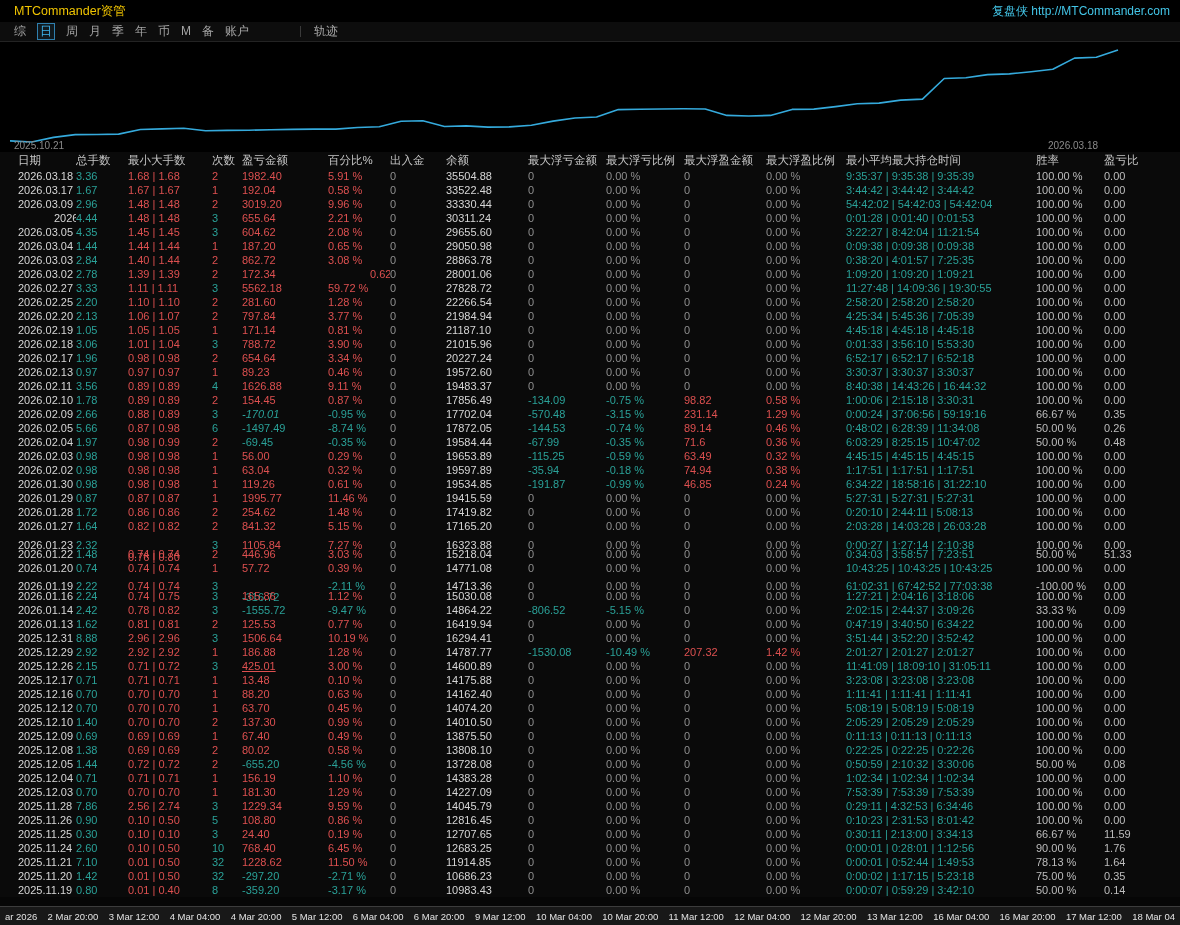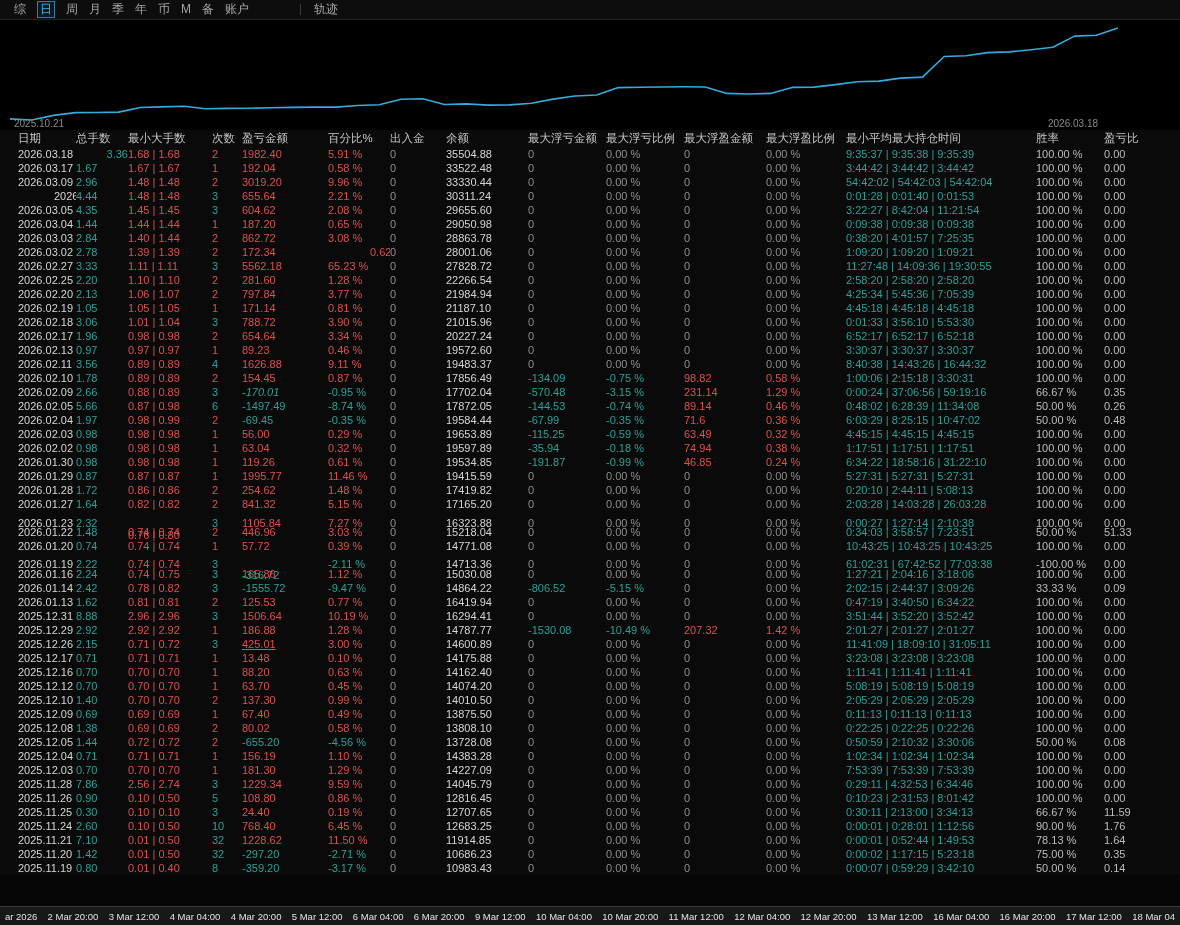--- a/index.html
+++ b/index.html
@@ -33,20 +33,24 @@
 
   .bottom-axis{position:absolute;left:0;right:0;bottom:0;height:18px;background:#181818;border-top:1px solid #3c3c3c;display:flex;align-items:center;justify-content:space-between;padding:0 5px;color:#e2e2e2;font-size:9.5px;}
   .bottom-axis span{white-space:nowrap;}
 </style>
 </head>
 <body>
 
 <div class="screen">
 
 
+  <div class="titlebar">
+    <span class="app-title">MTCommander资管</span>
+    <span class="site-link">复盘侠 http://MTCommander.com</span>
+  </div>
 
   <div class="menubar" id="menubar">
       <span class="menu-item">综</span>
       <span class="menu-item active">日</span>
       <span class="menu-item">周</span>
       <span class="menu-item">月</span>
       <span class="menu-item">季</span>
       <span class="menu-item">年</span>
       <span class="menu-item">币</span>
       <span class="menu-item">M</span>
@@ -77,21 +81,21 @@
       <span>最大浮亏比例</span>
       <span>最大浮盈金额</span>
       <span>最大浮盈比例</span>
       <span>最小平均最大持仓时间</span>
       <span>胜率</span>
       <span>盈亏比</span>
     </div>
   <div class="table-body" id="tbody">
       <div class="trow">
         <span style="color: rgb(214, 214, 214);">2026.03.18</span>
-        <span style="color: rgb(42, 161, 152); text-align: right;">3.36</span>
+        <span style="color: rgb(42, 161, 152);">3.36</span>
         <span style="color: rgb(221, 80, 80);">1.68 | 1.68</span>
         <span style="color: rgb(221, 80, 80);">2</span>
         <span style="color: rgb(221, 80, 80);">1982.40</span>
         <span style="color: rgb(221, 80, 80);">5.91 %</span>
         <span style="color: rgb(143, 143, 143);">0</span>
         <span style="color: rgb(214, 214, 214);">35504.88</span>
         <span style="color: rgb(143, 143, 143);">0</span>
         <span style="color: rgb(143, 143, 143);">0.00 %</span>
         <span style="color: rgb(143, 143, 143);">0</span>
         <span style="color: rgb(143, 143, 143);">0.00 %</span>
@@ -217,21 +221,21 @@
         <span style="color: rgb(42, 161, 152);">1:09:20 | 1:09:20 | 1:09:21</span>
         <span style="color: rgb(189, 189, 189);">100.00 %</span>
         <span style="color: rgb(189, 189, 189);">0.00</span>
       </div>
       <div class="trow">
         <span style="color: rgb(214, 214, 214);">2026.02.27</span>
         <span style="color: rgb(42, 161, 152);">3.33</span>
         <span style="color: rgb(221, 80, 80);">1.11 | 1.11</span>
         <span style="color: rgb(42, 161, 152);">3</span>
         <span style="color: rgb(221, 80, 80);">5562.18</span>
-        <span style="color: rgb(221, 80, 80);">65.23 %</span>
+        <span style="color: rgb(221, 80, 80);">59.72 %</span>
         <span style="color: rgb(143, 143, 143);">0</span>
         <span style="color: rgb(214, 214, 214);">27828.72</span>
         <span style="color: rgb(143, 143, 143);">0</span>
         <span style="color: rgb(143, 143, 143);">0.00 %</span>
         <span style="color: rgb(143, 143, 143);">0</span>
         <span style="color: rgb(143, 143, 143);">0.00 %</span>
         <span style="color: rgb(42, 161, 152);">11:27:48 | 14:09:36 | 19:30:55</span>
         <span style="color: rgb(189, 189, 189);">100.00 %</span>
         <span style="color: rgb(189, 189, 189);">0.00</span>
       </div>

